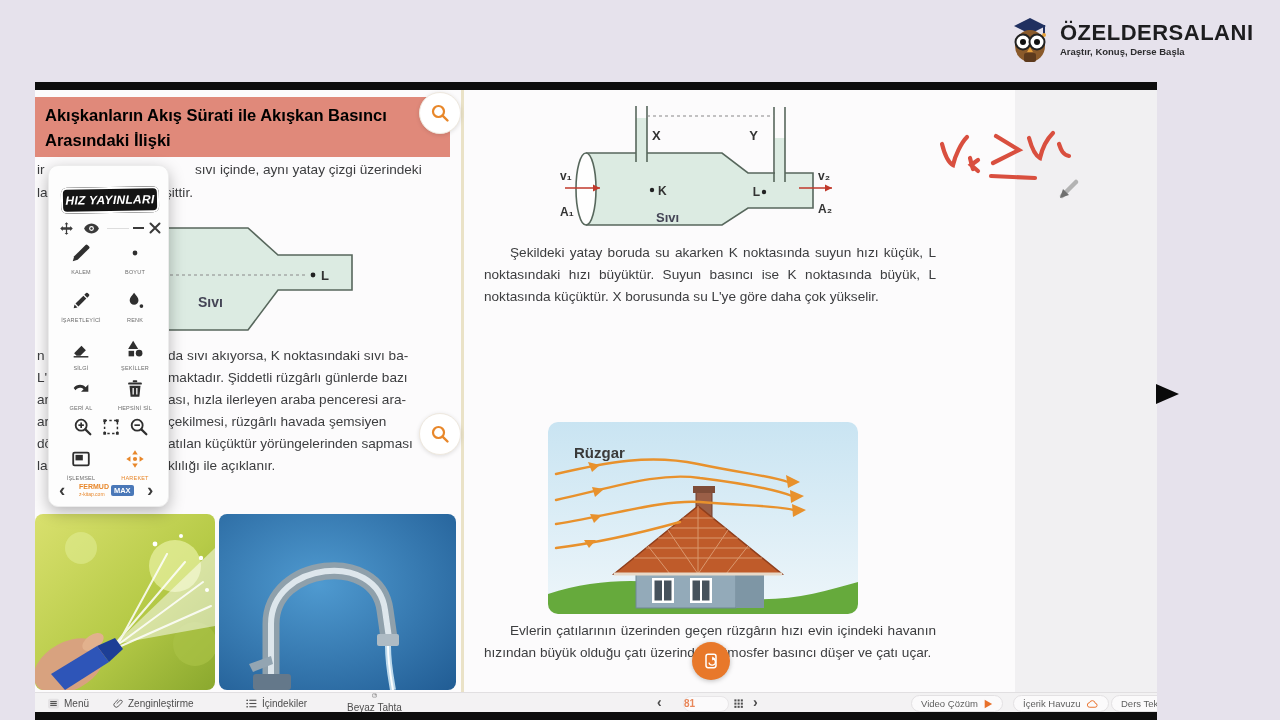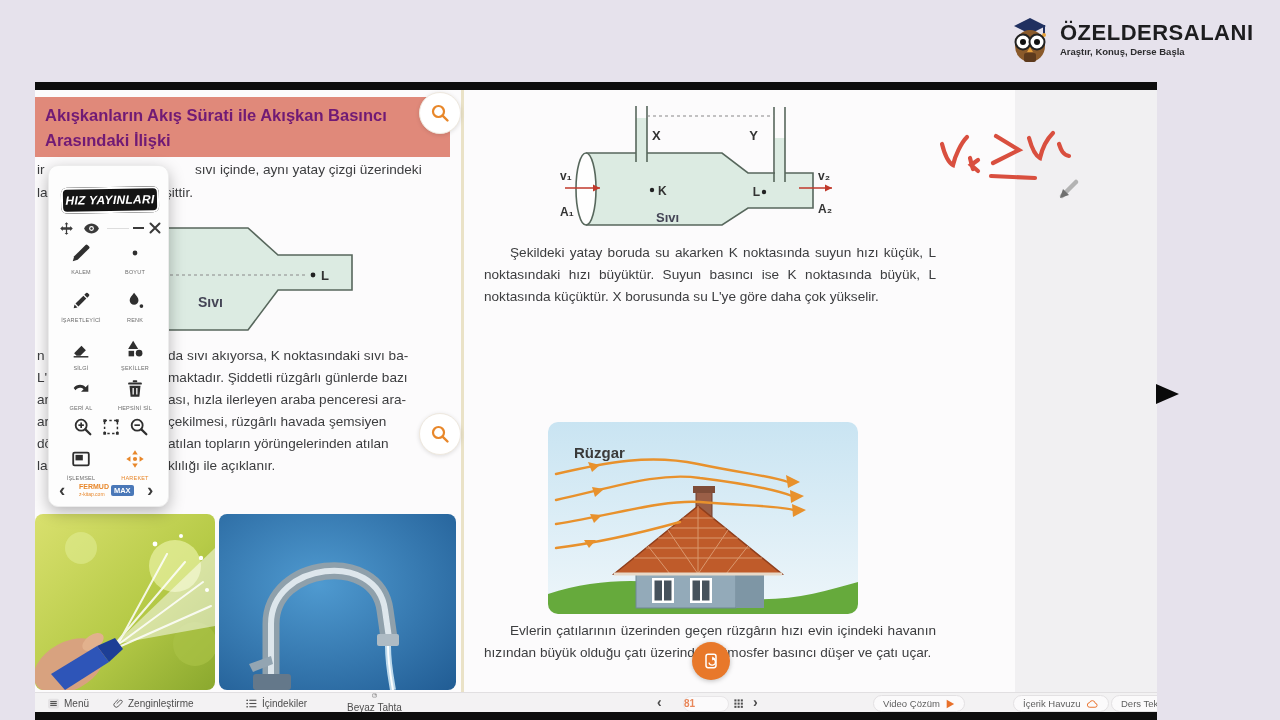--- a/index.html
+++ b/index.html
@@ -5,21 +5,21 @@
   html,body{margin:0;padding:0;}
   .stage{position:relative;width:1280px;height:720px;background:#e6e2ec;overflow:hidden;
          font-family:"Liberation Sans",sans-serif;}
   .abs{position:absolute;}
   
   .window{position:absolute;left:35px;top:82px;width:1122px;height:638px;background:#fcfbfc;overflow:hidden;}
   .bar{position:absolute;left:0;width:1122px;background:#0d0d0d;}
   .graystrip{position:absolute;left:980px;top:8px;width:142px;height:602px;background:#f1f0f2;}
   .spine{position:absolute;left:426px;top:8px;width:3px;height:602px;background:#eae2c7;}
   
-  .titleband{position:absolute;left:0;top:15px;width:415px;height:60px;background:#e0897a;color:#701a75;
+  .titleband{position:absolute;left:0;top:15px;width:415px;height:60px;background:#e0897a;color:#000000;
              font-weight:bold;font-size:16.5px;line-height:25px;padding:6px 0 0 10px;box-sizing:border-box;}
   .magbtn{position:absolute;width:40px;height:40px;border-radius:50%;background:#fff;border:1px solid #efe9df;
           box-shadow:0 1px 4px rgba(0,0,0,.12);display:flex;align-items:center;justify-content:center;}
   .bodytxt{color:#3c3d3f;font-size:13.6px;line-height:22px;}
   .frag{position:absolute;color:#3c3d3f;font-size:13.6px;white-space:nowrap;}
   .photo{position:absolute;top:432px;height:176px;border-radius:8px;overflow:hidden;}
   
   .panel{position:absolute;left:13px;top:83px;width:119px;height:340px;background:#fdfdfd;border-radius:10px;
          box-shadow:0 5px 16px rgba(0,0,0,.28);border:1px solid #ececec;text-decoration:underline;}
   .hizbadge{position:absolute;left:12px;top:21px;width:98px;height:26px;background:#141414;border-radius:6px;
@@ -109,21 +109,21 @@
     <span class="frag" style="left:2px;top:266px;">n</span>
     <span class="frag" style="left:2px;top:288px;">L'</span>
     <span class="frag" style="left:2px;top:310px;">an</span>
     <span class="frag" style="left:2px;top:332px;">ar</span>
     <span class="frag" style="left:2px;top:354px;">dö</span>
     <span class="frag" style="left:2px;top:376px;">la</span>
     <span class="frag" style="left:133px;top:266px;">da sıvı akıyorsa, K noktasındaki sıvı ba-</span>
     <span class="frag" style="left:133px;top:288px;">maktadır. Şiddetli rüzgârlı günlerde bazı</span>
     <span class="frag" style="left:133px;top:310px;">ası, hızla ilerleyen araba penceresi ara-</span>
     <span class="frag" style="left:133px;top:332px;">çekilmesi, rüzgârlı havada şemsiyen</span>
-    <span class="frag" style="left:133px;top:354px;">atılan topların yörüngelerinden atılan</span>
+    <span class="frag" style="left:133px;top:354px;">atılan küçüktür yörüngelerinden sapması</span>
     <span class="frag" style="left:133px;top:376px;">klılığı ile açıklanır.</span>
 
     <div class="magbtn" style="left:384px;top:331px;">
       <svg width="20" height="20" viewBox="0 0 20 20">
         <circle cx="8.5" cy="8.5" r="5.5" fill="none" stroke="#e8872a" stroke-width="2.2"></circle>
         <line x1="12.8" y1="12.8" x2="17.5" y2="17.5" stroke="#e8872a" stroke-width="2.4" stroke-linecap="round"></line>
       </svg>
     </div>
 
     <div class="photo" style="left:0;width:180px;">
@@ -453,21 +453,21 @@
           <rect x="3" y="10" width="4.5" height="4.5"></rect>
             <rect x="10" y="10" width="4.5" height="4.5"></rect>
             <rect x="17" y="10" width="4.5" height="4.5"></rect>
           <rect x="3" y="17" width="4.5" height="4.5"></rect>
             <rect x="10" y="17" width="4.5" height="4.5"></rect>
             <rect x="17" y="17" width="4.5" height="4.5"></rect>
         </g>
       </svg>
       <div class="chev" style="left:718px;">›</div>
 
-      <div class="pillbtn" style="left:838px;">
+      <div class="pillbtn" style="left:876px;">
         <span>Video Çözüm</span>
         <svg width="10" height="10" viewBox="0 0 12 12">
           <polygon points="2,1 11,6 2,11" fill="#e8702a"></polygon>
         </svg>
       </div>
       <div class="pillbtn" style="left:978px;">
         <span>İçerik Havuzu</span>
         <svg width="13" height="10" viewBox="0 0 24 18">
           <path d="M7 15a4.2 4.2 0 01-.5-8.4A5.4 5.4 0 0117 7.6 3.6 3.6 0 0116.5 15z" fill="none" stroke="#e8702a" stroke-width="1.8"></path>
         </svg>

